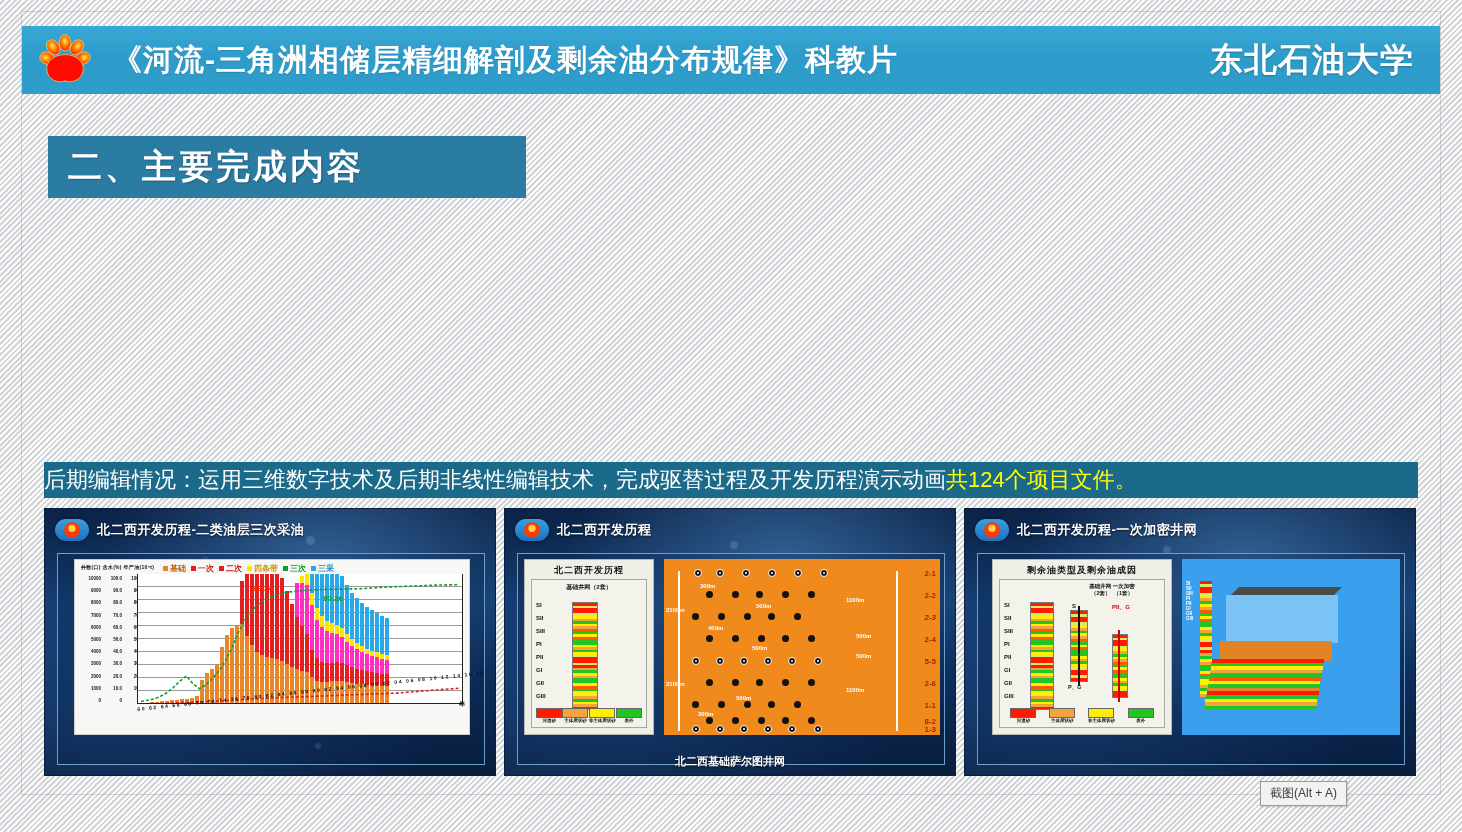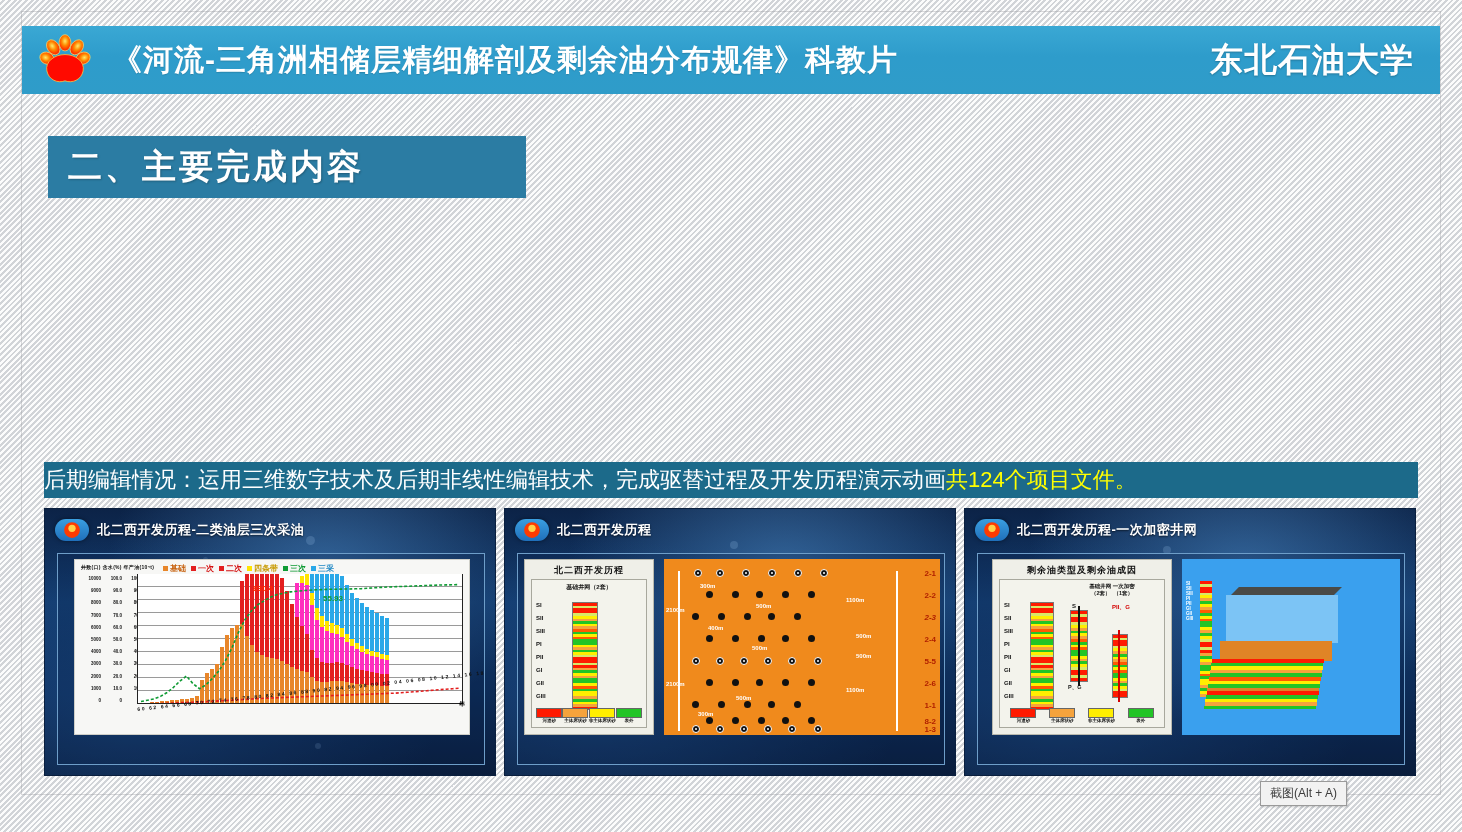--- a/index.html
+++ b/index.html
@@ -616,21 +616,21 @@
                 </i>
               </div>
 
             <svg id="lines" width="326" height="130" style="position:absolute;left:0;top:0;" aria-hidden="true">
                 <path d="M 3.0 127.5 L 9.5 126.2 L 16.0 124.9 L 22.5 122.4 L 29.0 118.5 L 35.4 113.4 L 41.9 107.1 L 48.4 102.0 L 54.9 109.6 L 61.4 114.7 L 67.9 110.9 L 74.4 104.5 L 80.9 96.9 L 87.4 86.7 L 93.9 73.9 L 100.3 58.7 L 106.8 45.9 L 113.3 37.0 L 119.8 30.6 L 126.3 26.8 L 132.8 23.0 L 139.3 20.4 L 145.8 19.2 L 152.3 17.9 L 158.8 17.3 L 165.2 16.6 L 171.7 16.2 L 178.2 15.8 L 184.7 15.6 L 191.2 15.3 L 197.7 15.2 L 204.2 15.1 L 210.7 15.0 L 217.2 14.8 L 223.7 14.6 L 230.1 14.2 L 236.6 13.8 L 243.1 13.4 L 249.6 13.0 L 256.1 12.8 L 262.6 12.5 L 269.1 12.3 L 275.6 12.0 L 282.1 11.8 L 288.6 11.5 L 295.0 11.3 L 301.5 11.0 L 308.0 10.9 L 314.5 10.8 L 321.0 10.6" fill="none" stroke="#0f9b34" stroke-width="1.6" stroke-dasharray="3 2"></path>
                 <path d="M 3.0 129.9 L 9.5 129.7 L 16.0 129.6 L 22.5 129.5 L 29.0 129.2 L 35.4 129.0 L 41.9 128.7 L 48.4 128.5 L 54.9 128.2 L 61.4 128.0 L 67.9 127.7 L 74.4 127.3 L 80.9 126.9 L 87.4 126.6 L 93.9 126.2 L 100.3 125.8 L 106.8 125.4 L 113.3 125.0 L 119.8 124.6 L 126.3 124.3 L 132.8 124.0 L 139.3 123.8 L 145.8 123.5 L 152.3 123.2 L 158.8 123.0 L 165.2 122.7 L 171.7 122.5 L 178.2 122.2 L 184.7 122.0 L 191.2 121.7 L 197.7 121.5 L 204.2 121.2 L 210.7 121.0 L 217.2 120.7 L 223.7 120.4 L 230.1 120.2 L 236.6 119.9 L 243.1 119.7 L 249.6 119.4 L 256.1 119.2 L 262.6 118.8 L 269.1 118.3 L 275.6 117.8 L 282.1 117.3 L 288.6 116.8 L 295.0 116.2 L 301.5 115.7 L 308.0 115.2 L 314.5 114.7 L 321.0 114.2" fill="none" stroke="#e31f1f" stroke-width="1.6" stroke-dasharray="3 2"></path>
               </svg>
           </div>
 
           <div class="dlabel" style="left:178px;top:24px;color:#ff2a00;">830.4</div>
-          <div class="dlabel" style="left:248px;top:34px;color:#0f9b34;">55.93</div>
+          <div class="dlabel" style="left:248px;top:34px;color:#0f9b34;">90.26</div>
 
           <div class="xaxis-labels">60 62 64 66 68 70 72 74 76 78 80 82 84 86 88 90 92 94 96 98 00 02 04 06 08 10 12 14 16 18</div>
           <div class="xaxis-unit">年</div>
         </div>
       </div>
     </div>
 
     <div class="panel">
       <div class="panel-bokeh">
         <i style="left:50%;top:12%;width:8px;height:8px;"></i>
@@ -795,20 +795,21 @@
             <div class="inj" style="left: 52px; top: 166px;"></div>
             <div class="inj" style="left: 76px; top: 166px;"></div>
             <div class="inj" style="left: 100px; top: 166px;"></div>
             <div class="inj" style="left: 124px; top: 166px;"></div>
             <div class="inj" style="left: 150px; top: 166px;"></div>
             <div class="row-lbl" style="top: 166px;">1-3</div>
             <div class="brk" style="left: 14px; top: 12px; width: 1.5px; height: 160px;"></div>
             <div class="brk" style="left: 232px; top: 12px; width: 1.5px; height: 160px;"></div>
           </div>
       </div>
+      <div class="panel-caption">北二西基础萨尔图井网</div>
     </div>
 
     <div class="panel">
       <div class="panel-bokeh">
         <i style="left:44%;top:14%;width:8px;height:8px;"></i>
         <i style="left:70%;top:22%;width:6px;height:6px;"></i>
         <i style="left:20%;top:76%;width:7px;height:7px;"></i>
         <i style="left:84%;top:64%;width:5px;height:5px;"></i>
       </div>
       <div class="panel-head">

